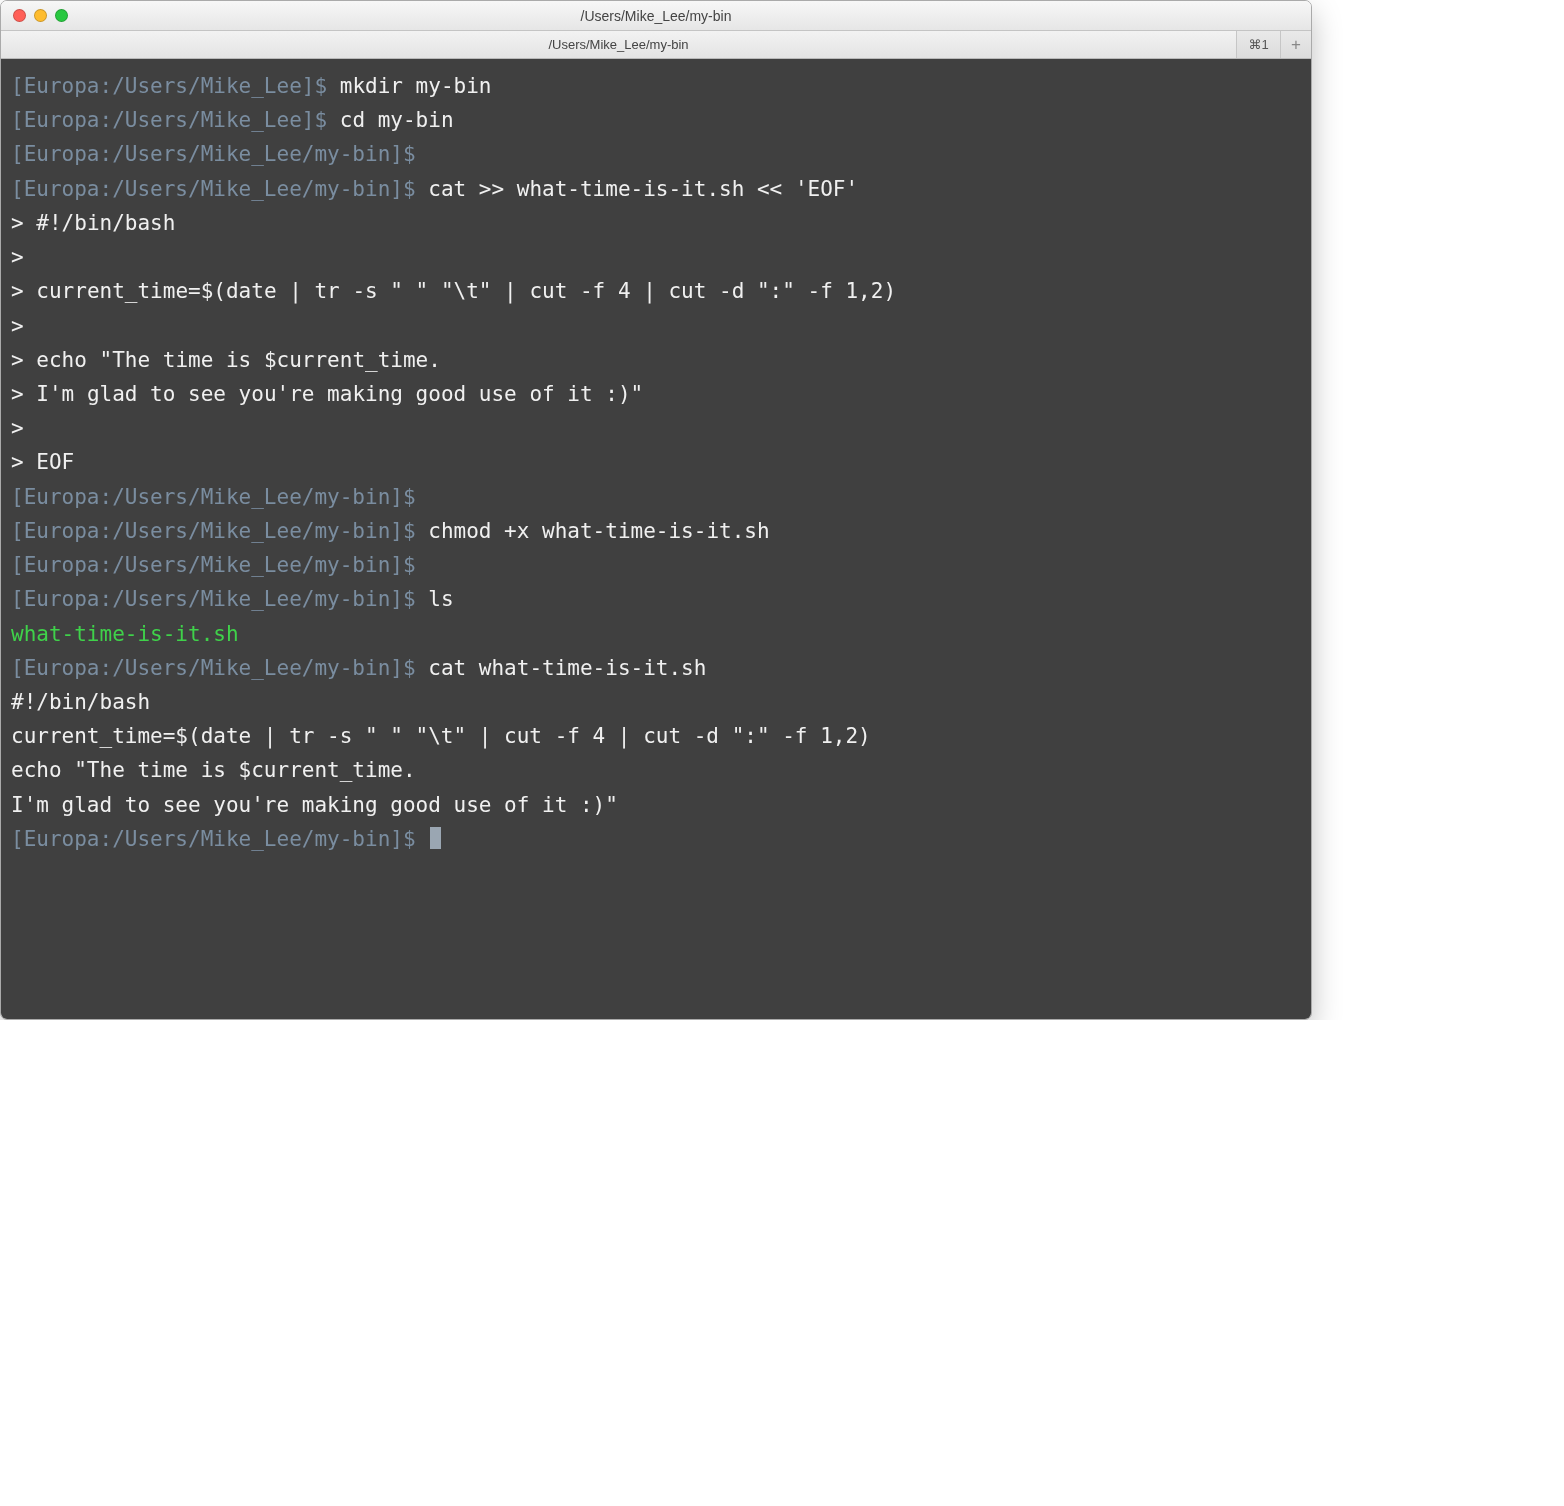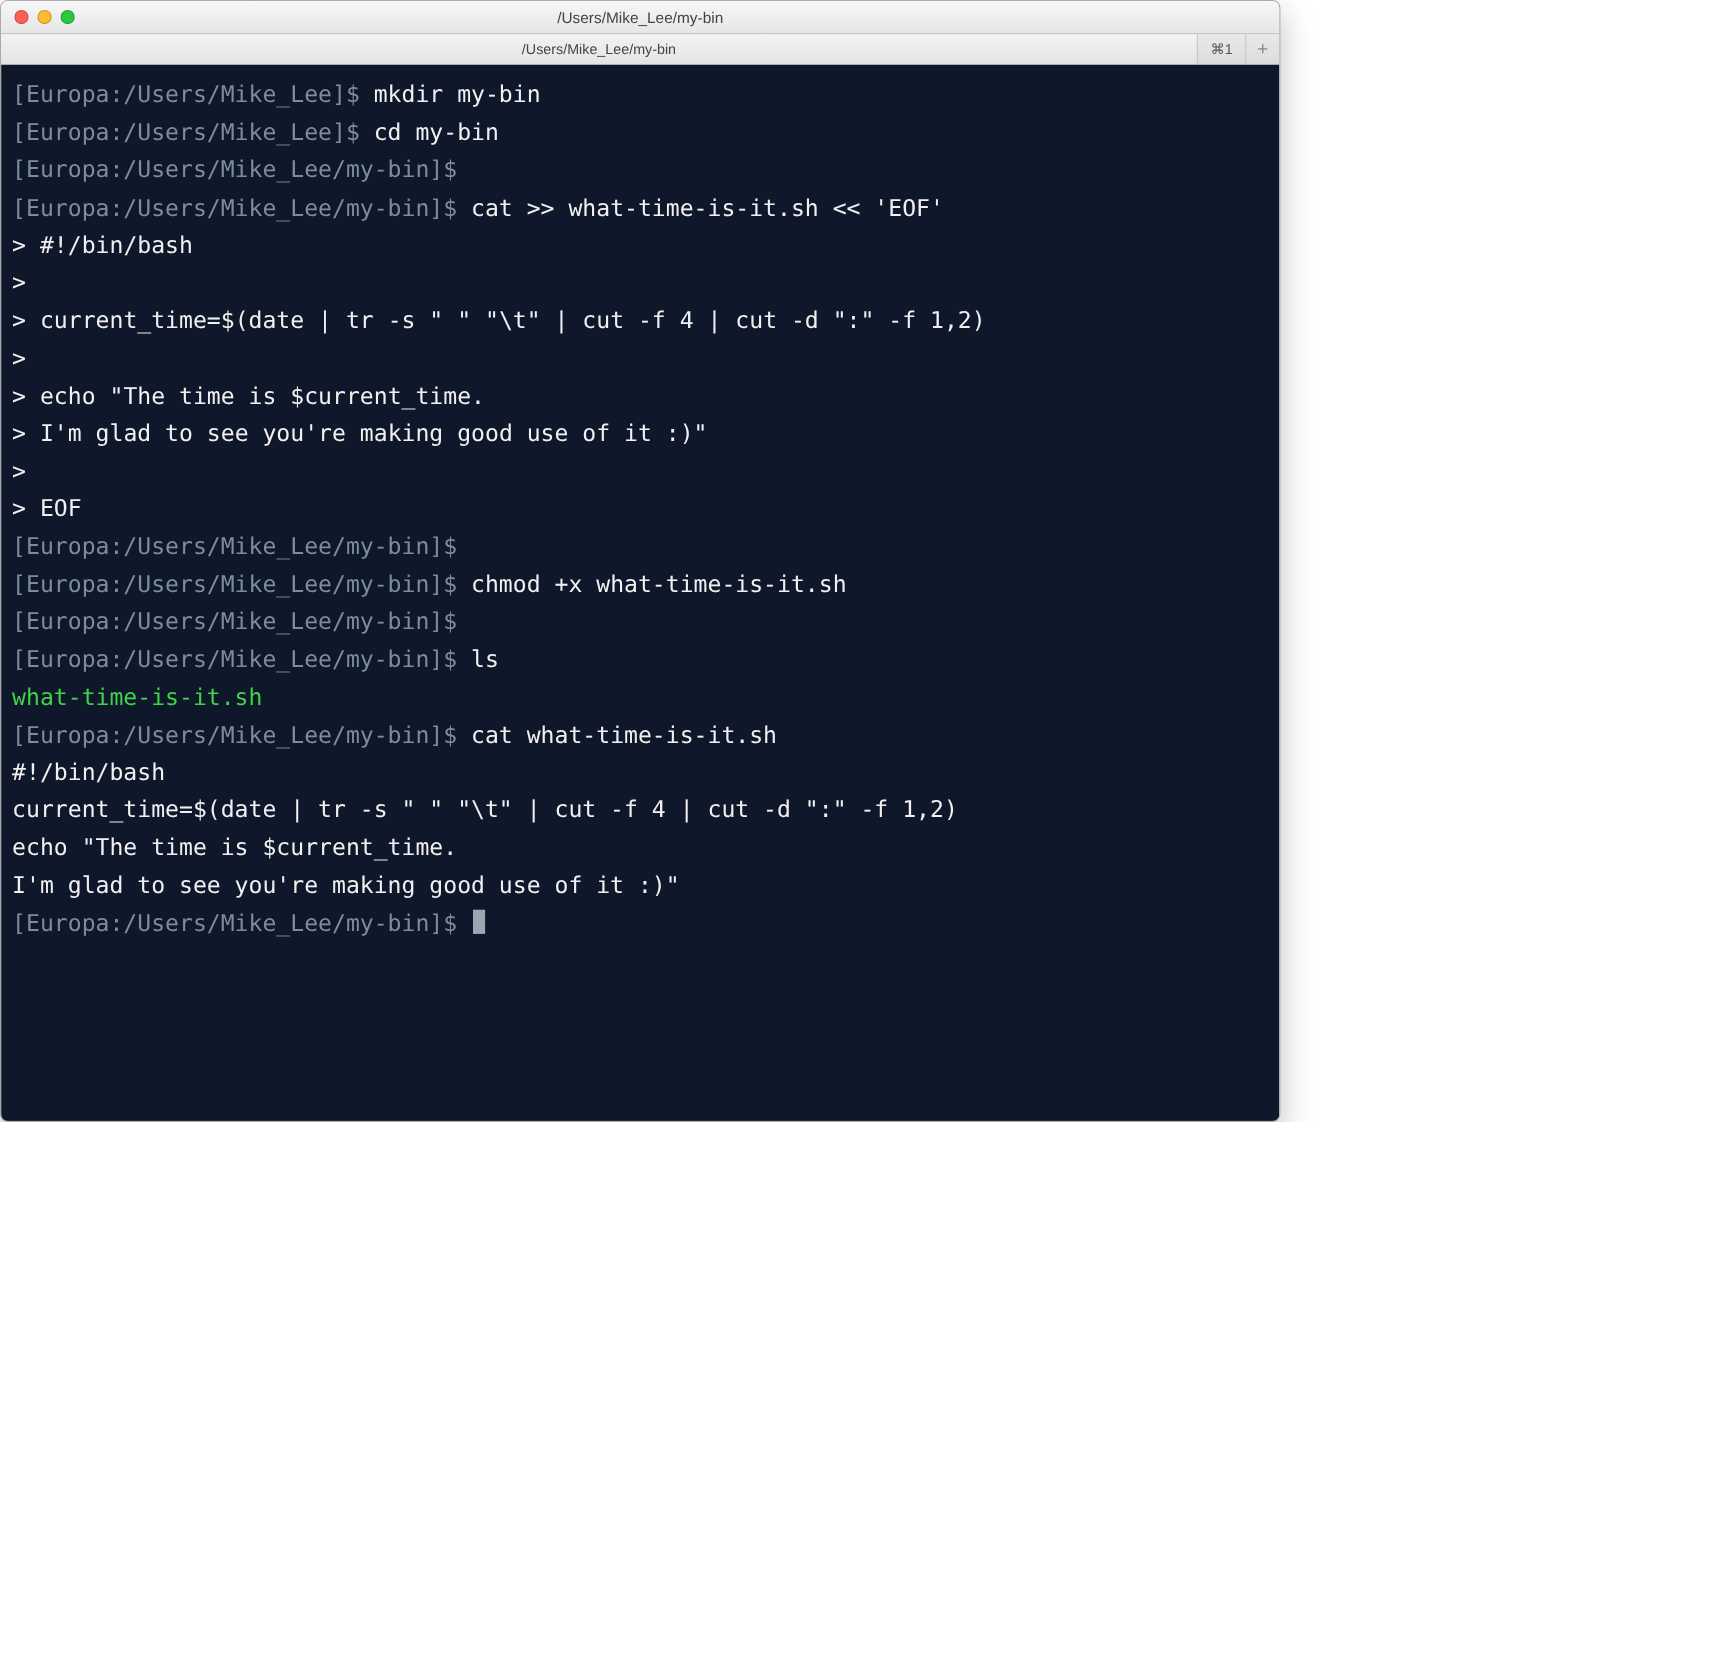--- a/index.html
+++ b/index.html
@@ -4,21 +4,21 @@
 <style>
   * { margin: 0; padding: 0; box-sizing: border-box; }
   body {
     background: #fff;
     font-family: -apple-system, BlinkMacSystemFont, "Helvetica Neue", sans-serif;
     display: flex;
     align-items: flex-start;
     justify-content: flex-start;
   }
   .window {
-    width: 1164px;
+    width: 1312px;
     margin: 0;
     border: 1px solid #aaa;
     border-radius: 7px;
     overflow: hidden;
     box-shadow: 0 12px 30px rgba(0,0,0,0.25);
     background: #fff;
   }
   .title-bar {
     height: 30px;
     background: linear-gradient(#f7f7f7, #e6e6e6);
@@ -77,21 +77,21 @@
   .tab-add {
     width: 30px;
     display: flex;
     align-items: center;
     justify-content: center;
     color: #888;
     font-size: 17px;
     cursor: pointer;
   }
   .terminal {
-    background: #0f172a;
+    background: #404040;
     color: #e9e9e9;
     font-family: "Menlo", "Monaco", "Consolas", monospace;
     font-size: 21px;
     line-height: 1.63;
     padding: 10px 10px 18px 10px;
     white-space: pre;
     min-height: 960px;
     overflow-x: auto;
   }
   .prompt { color: #7a8da0; }

